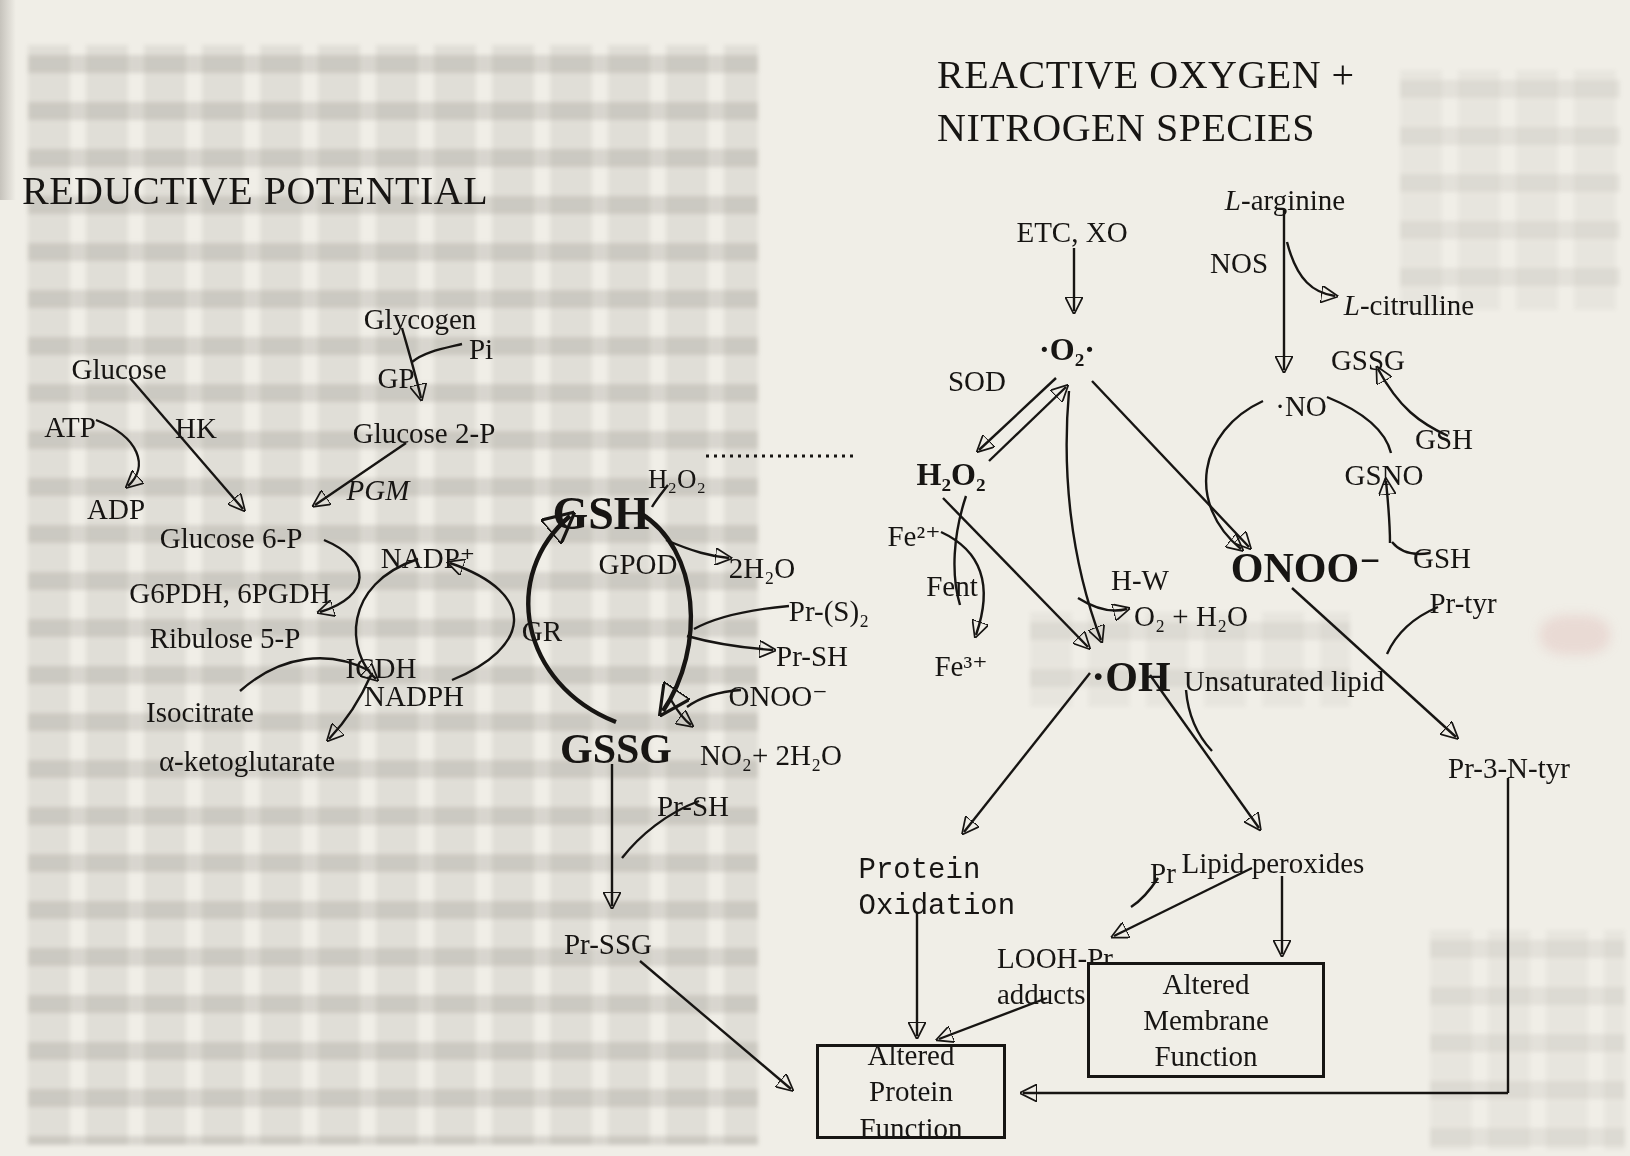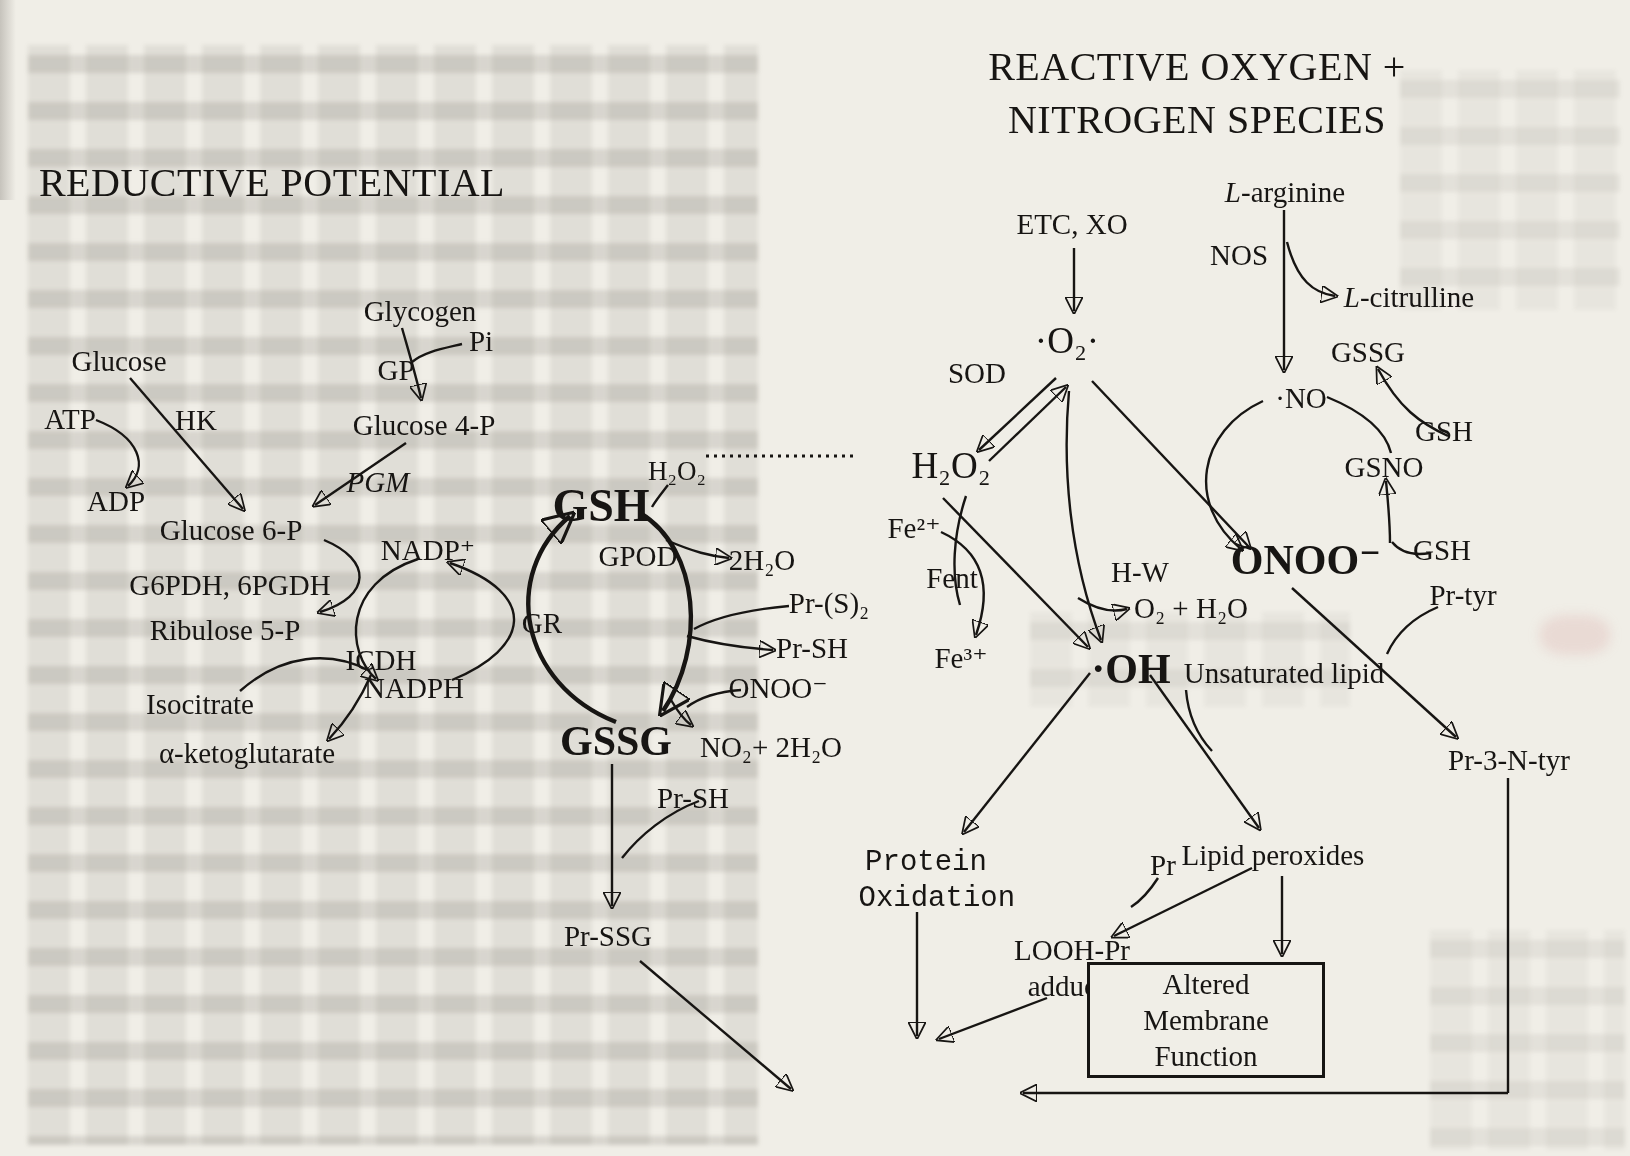--- a/index.html
+++ b/index.html
@@ -12,23 +12,23 @@
            repeating-linear-gradient(to right, rgba(95,90,80,.10) 0 42px, rgba(95,90,80,0) 42px 58px),
            repeating-linear-gradient(to bottom, rgba(95,90,80,0) 0 10px, rgba(95,90,80,.16) 10px 28px, rgba(95,90,80,0) 28px 47px);}
   .ghost.light{opacity:.55;}
   .smudge{position:absolute;z-index:0;filter:blur(6px);pointer-events:none;border-radius:40%;}
   #arrows{position:absolute;left:0;top:0;z-index:1;}
   #arrows path,#arrows line{fill:none;stroke:#171513;}
   .thin{stroke-width:2.4px;}
   .bold{stroke-width:4.4px;}
   .dotted{stroke-width:3px;stroke-dasharray:3 5;}
   .lbl{position:absolute;z-index:2;transform:translate(-50%,-50%);
-       color:#171513;font-size:29px;white-space:nowrap;text-align:center;line-height:1.2;}
+       color:#171513;font-size:29px;white-space:nowrap;line-height:1.2;margin-top:8px;}
   .sm{font-size:27px;}
-  .b40{font-weight:normal;font-size:37px;}
+  .b40{font-weight:bold;font-size:32px;}
   .b42{font-weight:bold;font-size:42px;}
   .b46{font-weight:bold;font-size:46px;}
   .wrap{white-space:normal;line-height:1.25;}
   .title{font-size:40px;letter-spacing:.5px;line-height:1.32;white-space:normal;}
   .it{font-style:italic;}
   .boxnode{position:absolute;z-index:2;border:3px solid #171513;background:#f0eee7;
        display:flex;align-items:center;justify-content:center;text-align:center;
        font-size:29px;line-height:1.25;color:#171513;padding:4px 10px;box-sizing:border-box;}
   .edge{position:absolute;z-index:0;background:linear-gradient(to right,rgba(120,115,108,.35),rgba(120,115,108,0));width:16px;}
 </style>
@@ -143,21 +143,21 @@
     <div>NITROGEN SPECIES</div>
   </div>
 
   <div class="lbl" style="left:420px;top:311px;">Glycogen</div>
   <div class="lbl" style="left:481px;top:341px;">Pi</div>
   <div class="lbl" style="left:396px;top:370px;">GP</div>
   <div class="lbl" style="left:119px;top:361px;">Glucose</div>
   <div class="lbl" style="left:70px;top:419px;">ATP</div>
   <div class="lbl" style="left:196px;top:420px;">HK</div>
   <div class="lbl" style="left:116px;top:501px;">ADP</div>
-  <div class="lbl" style="left:424px;top:425px;">Glucose 4-P</div>
+  <div class="lbl" style="left:424px;top:425px;">Glucose 2-P</div>
   <div class="lbl" style="left:378px;top:482px;font-style:italic;">PGM</div>
   <div class="lbl" style="left:231px;top:530px;">Glucose 6-P</div>
   <div class="lbl" style="left:428px;top:550px;">NADP⁺</div>
   <div class="lbl" style="left:230px;top:585px;">G6PDH, 6PGDH</div>
   <div class="lbl" style="left:225px;top:630px;">Ribulose 5-P</div>
   <div class="lbl" style="left:381px;top:660px;">ICDH</div>
   <div class="lbl" style="left:414px;top:688px;">NADPH</div>
   <div class="lbl" style="left:200px;top:704px;">Isocitrate</div>
   <div class="lbl" style="left:247px;top:753px;">α-ketoglutarate</div>
 
@@ -199,14 +199,15 @@
   <div class="lbl" style="left:1284px;top:673px;">Unsaturated lipid</div>
   <div class="lbl" style="left:1463px;top:595px;">Pr-tyr</div>
   <div class="lbl" style="left:1509px;top:760px;">Pr-3-N-tyr</div>
 
   <div class="lbl wrap" style="left:926px;top:881px;width:135px;font-family:Liberation Mono, monospace;">Protein Oxidation</div>
   <div class="lbl" style="left:1163px;top:865px;">Pr</div>
   <div class="lbl" style="left:1273px;top:855px;">Lipid peroxides</div>
   <div class="lbl wrap" style="left:1072px;top:968px;width:150px;">LOOH-Pr adducts</div>
 
   <div class="boxnode" style="left:1087px;top:962px;width:238px;height:116px;">Altered Membrane Function</div>
+  <div class="boxnode" style="left:816px;top:1044px;width:190px;height:95px;">Altered Protein Function</div>
 
 </div>
 
 </body></html>

